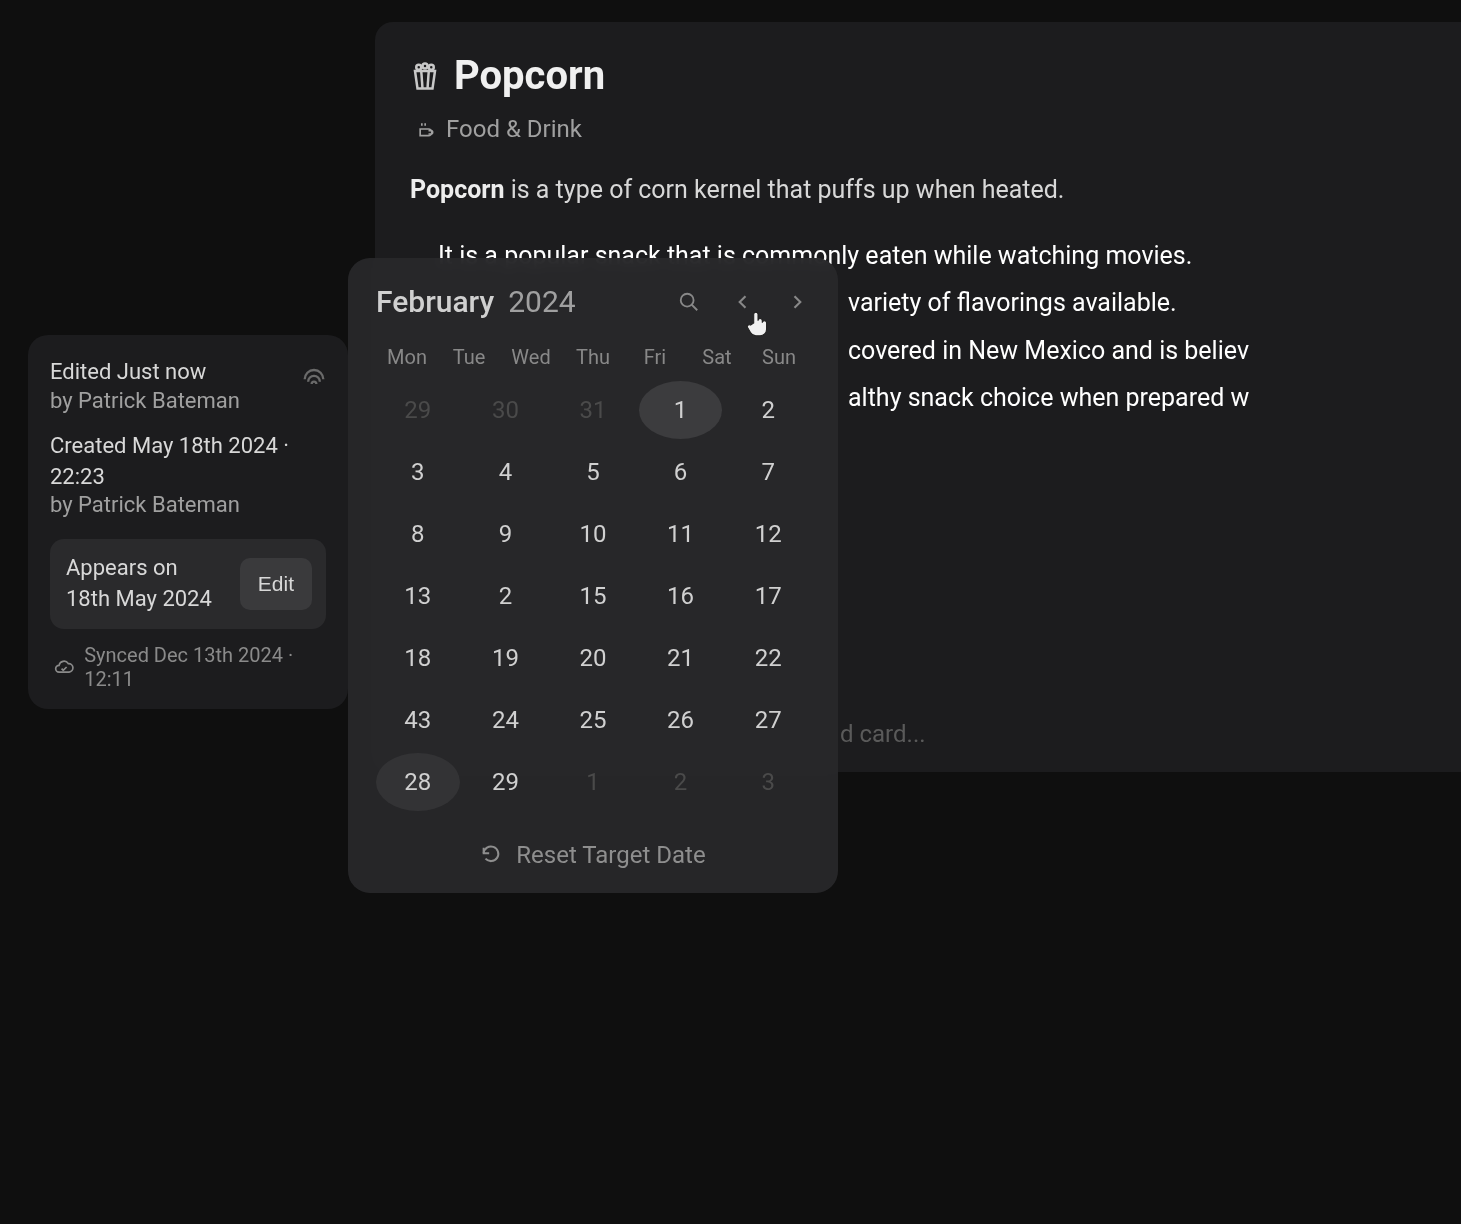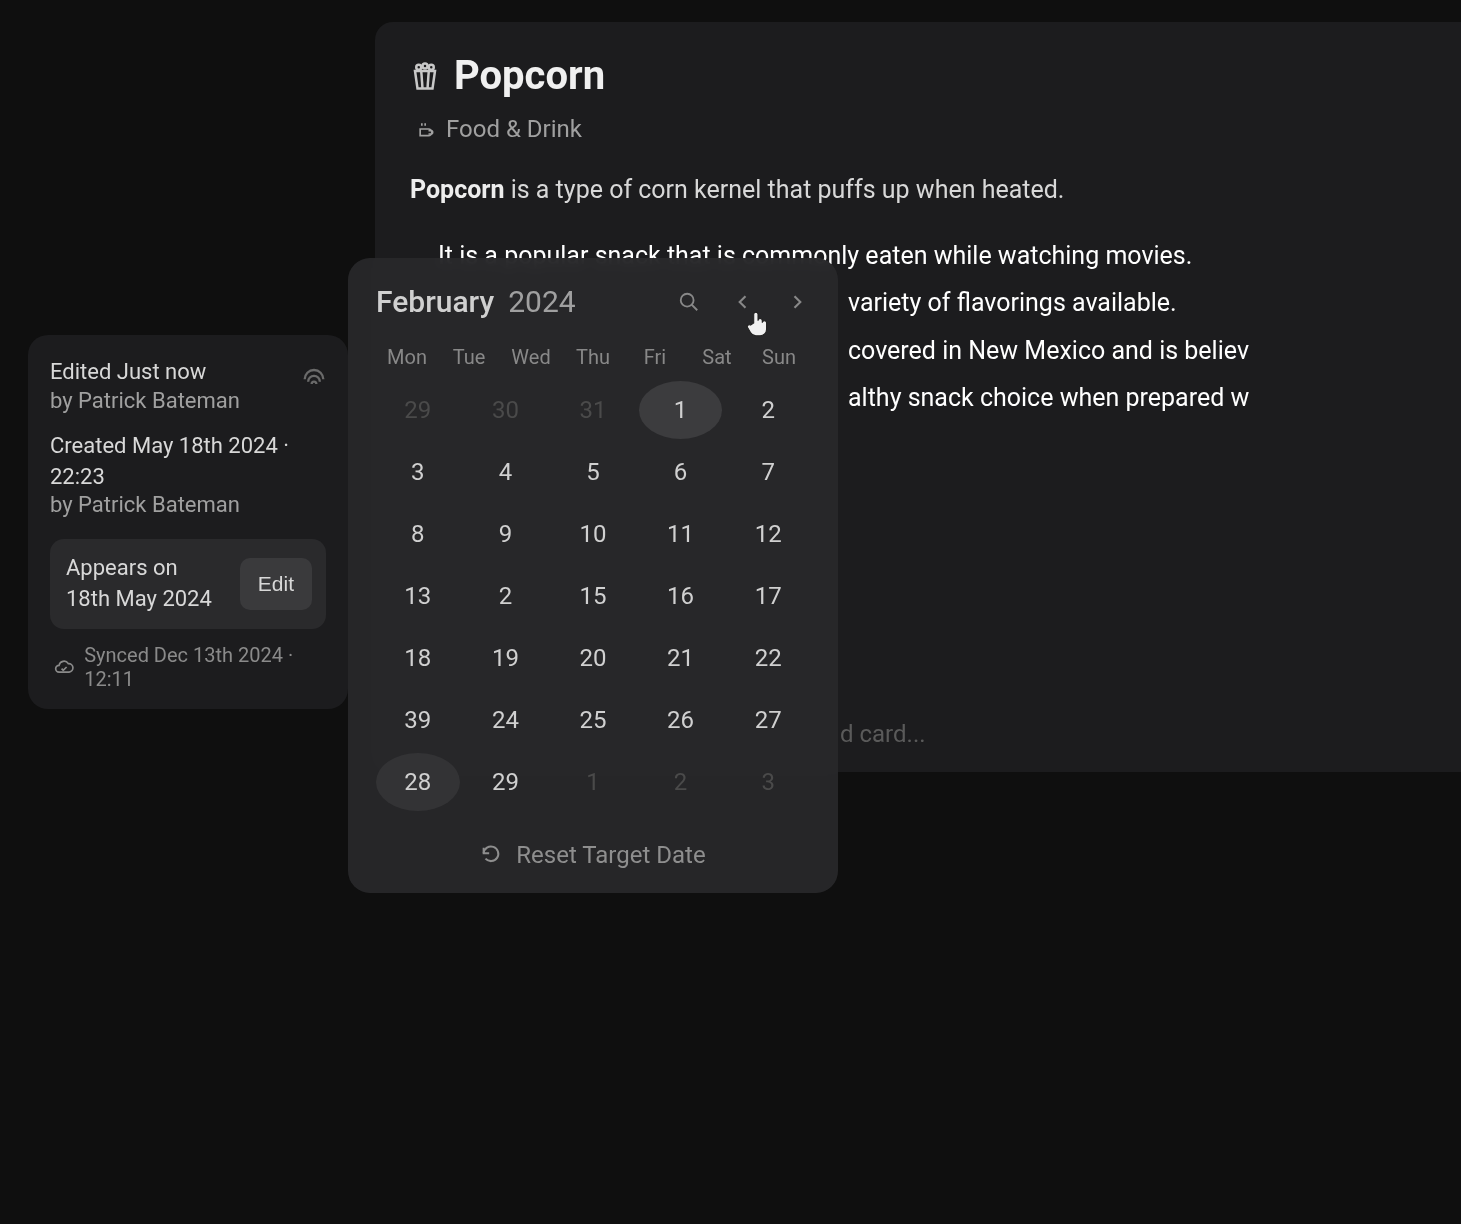--- a/index.html
+++ b/index.html
@@ -377,21 +377,21 @@
       <div class="day-cell">13</div>
       <div class="day-cell">2</div>
       <div class="day-cell">15</div>
       <div class="day-cell">16</div>
       <div class="day-cell">17</div>
       <div class="day-cell">18</div>
       <div class="day-cell">19</div>
       <div class="day-cell">20</div>
       <div class="day-cell">21</div>
       <div class="day-cell">22</div>
-      <div class="day-cell">39</div>
+      <div class="day-cell">43</div>
       <div class="day-cell">24</div>
       <div class="day-cell">25</div>
       <div class="day-cell">26</div>
       <div class="day-cell">27</div>
       <div class="day-cell sel">28</div>
       <div class="day-cell">29</div>
       <div class="day-cell outside">1</div>
       <div class="day-cell outside">2</div>
       <div class="day-cell outside">3</div>
     </div>

